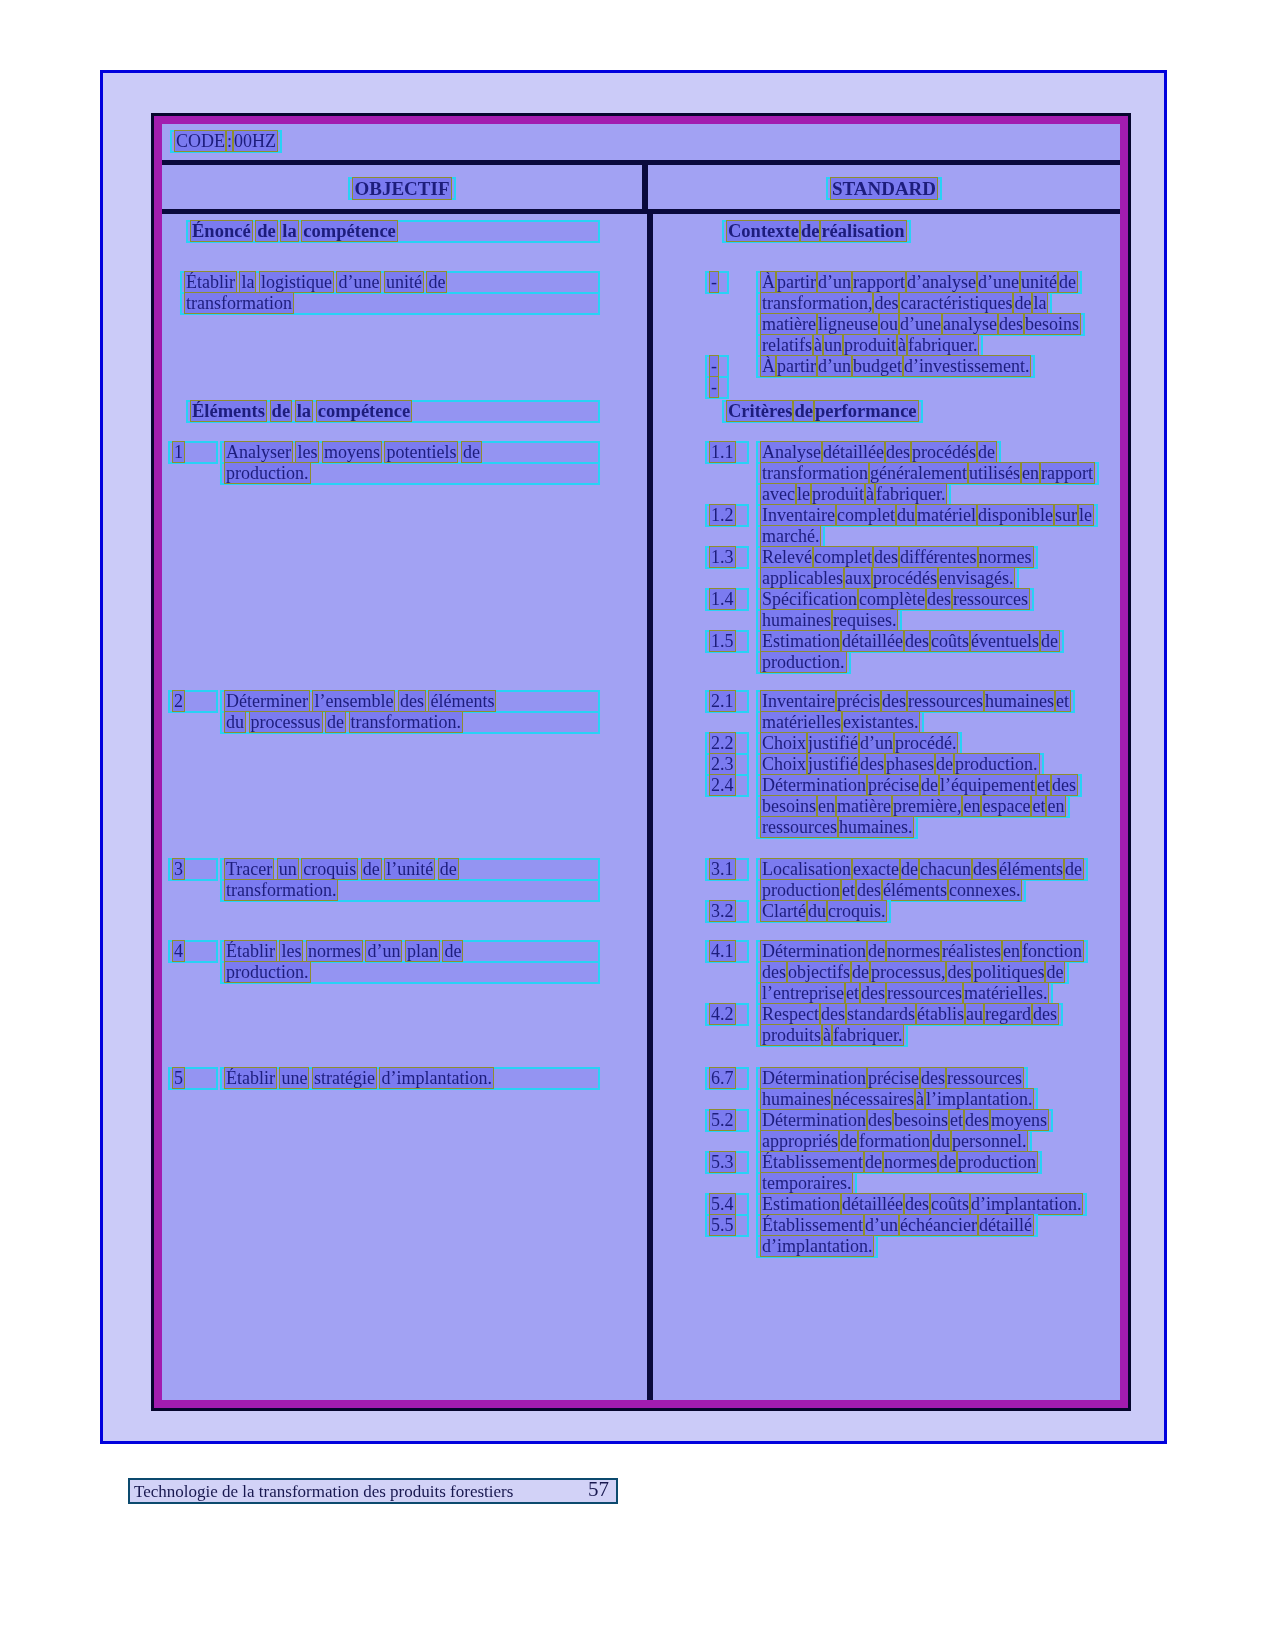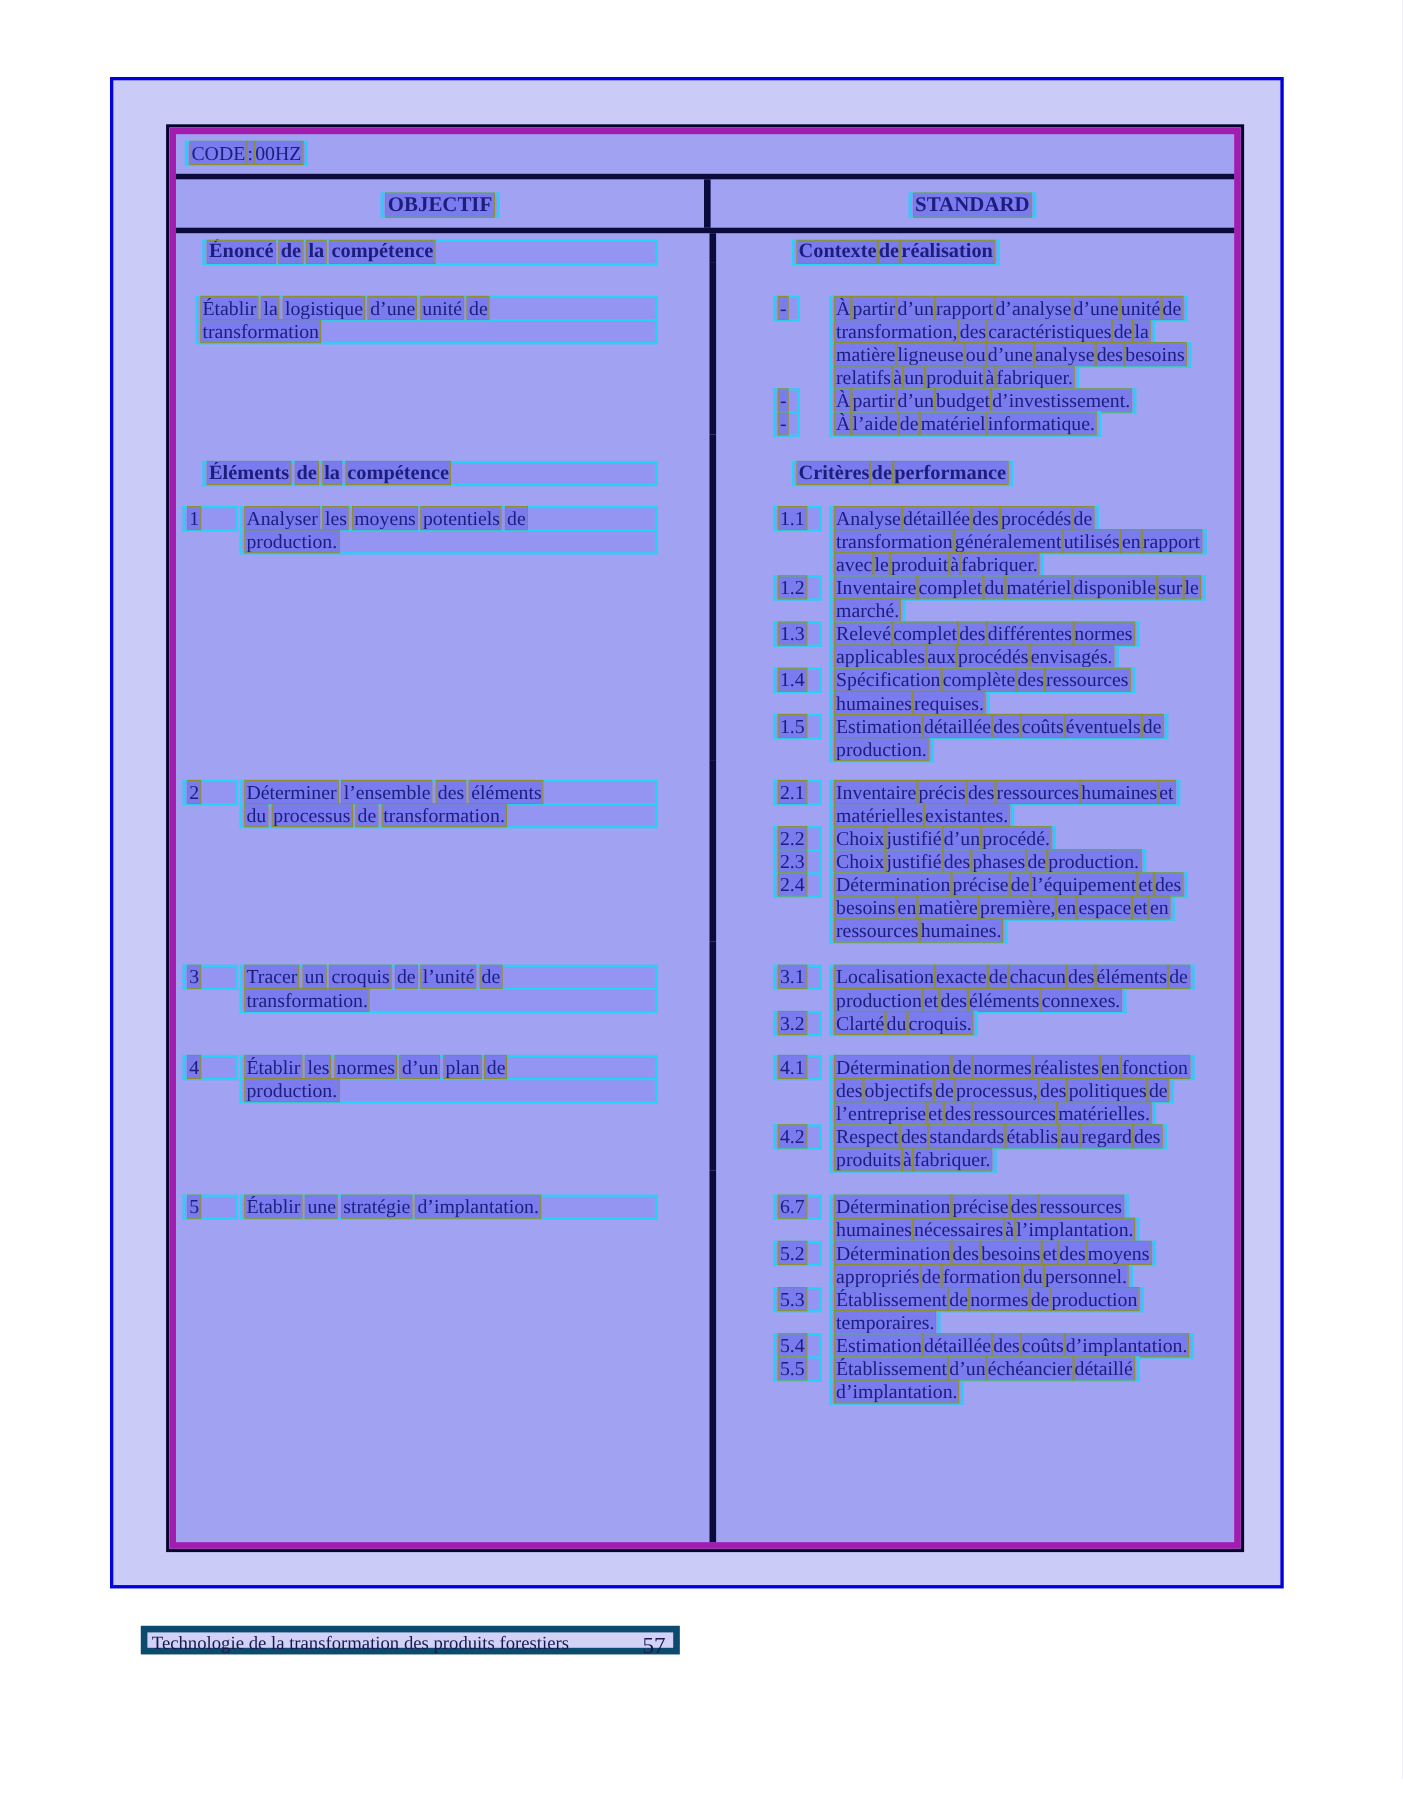--- a/index.html
+++ b/index.html
@@ -12,21 +12,21 @@
   .page{
     position:absolute;left:100px;top:70px;width:1067px;height:1374px;
     background:#cbcbf8;border:3px solid #0101dd;
   }
   
   .doc-table{
     position:absolute;left:48px;top:40px;width:980px;height:1298px;
     border:3px solid #05052c;
   }
   .table-red{
-    width:100%;height:100%;border:6px solid #a21caf;background:#a2a2f3;
+    width:100%;height:100%;border:8px solid #a21caf;background:#a2a2f3;
     display:flex;flex-direction:column;
   }
   .code-row{
     height:41px;border-bottom:5px solid #0a0a3c;padding:6px 8px 0 8px;
   }
   .hdr-row{
     height:49px;border-bottom:5px solid #0a0a3c;display:flex;align-items:center;
   }
   .hdr-cell-l{width:480px;display:flex;justify-content:center;}
   .hdr-cell-r{flex:1;display:flex;justify-content:center;align-items:flex-end;}
@@ -59,21 +59,21 @@
   .numbox{
     position:absolute;left:0;top:0;border:2px solid #28d2f5;background:#9494f2;
     font-size:18px;line-height:17px;padding:1px 3px;height:23px;
   }
   .bl .numbox{width:50px;}
   .br .numbox{width:44px;}
   .br .numbox.dash{width:24px;}
   
   .footer-bar{
     position:absolute;left:128px;top:1478px;width:490px;height:26px;
-    background:#d2d2f7;border:6px solid #0c4a6e;display:flex;align-items:flex-start;
+    background:#d2d2f7;border:2px solid #0c4a6e;display:flex;align-items:flex-end;
     color:#18184f;
   }
   .footer-title{flex:1;font-size:17px;padding-left:4px;white-space:nowrap;}
   .footer-num{font-size:21px;padding-right:7px;}
 </style>
 </head>
 <body>
 
 <div id="canvas">
   <div class="page">
@@ -180,30 +180,20 @@
                         <span class="w">partir</span> 
                         <span class="w">d’un</span> 
                         <span class="w">budget</span> 
                         <span class="w">d’investissement.</span>
                       </div>
                     </div>
                   </div>
 
                   <div class="item">
                     <span class="numbox dash"><span class="w">-</span></span>
-                    <div>
-
-                    <div class="bxline">
-                        <span class="w">À</span> 
-                        <span class="w">l’aide</span> 
-                        <span class="w">de</span> 
-                        <span class="w">matériel</span> 
-                        <span class="w">informatique.</span>
-                      </div>
-                    </div>
                   </div>
                 </div>
             </div>
           </div>
 
           <div class="band" style="--pt:24px">
             <div class="bl">
               <div class="bxline hdr"><span class="w">Éléments</span> <span class="w">de</span> <span class="w">la</span> <span class="w">compétence</span></div>
             </div>
             <div class="vdiv"></div>

